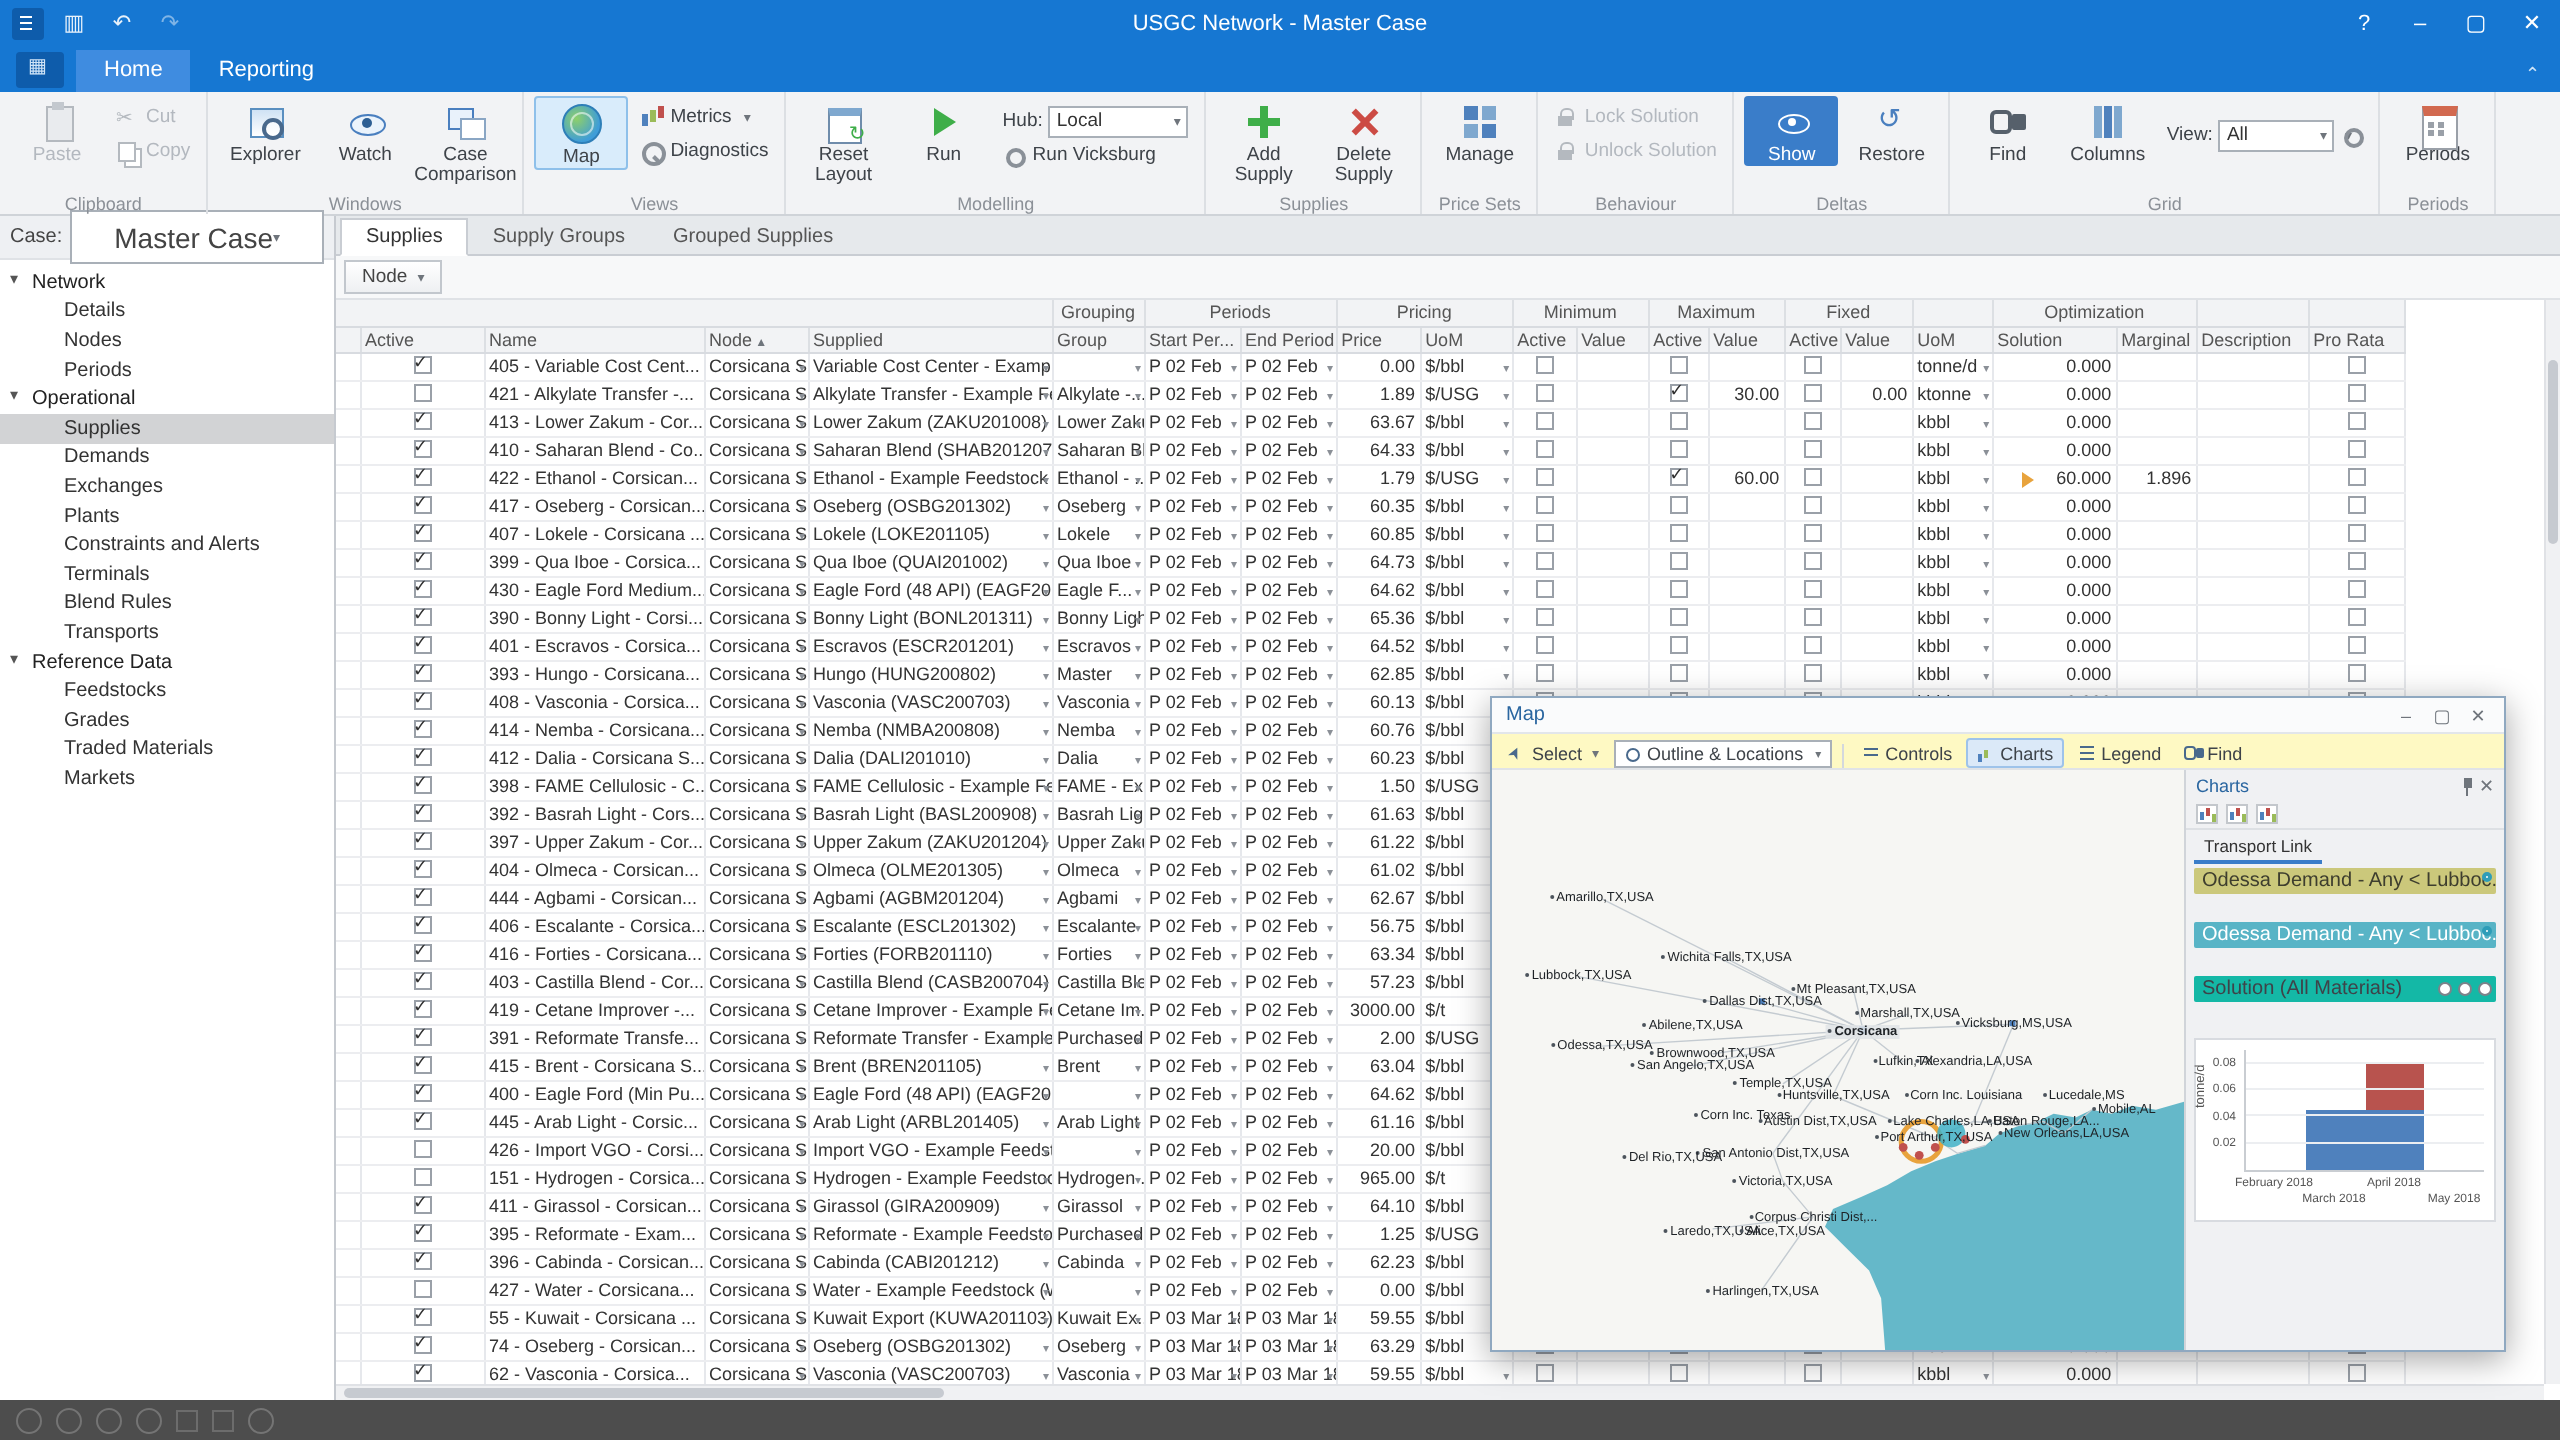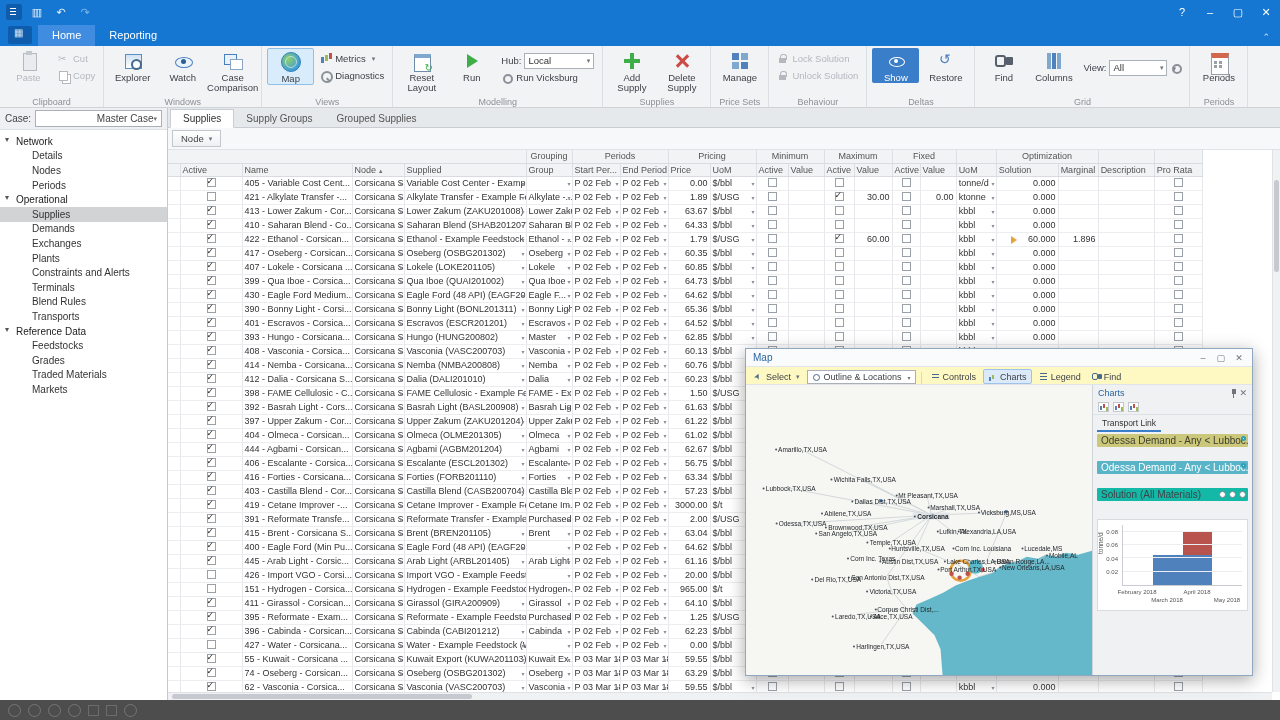--- a/index.html
+++ b/index.html
@@ -80,21 +80,21 @@
   .i-restore::before{ content:"↺"; position:absolute; left:3px; top:1px; font-size:14px; color:#4a7fbf; }
   .i-find::before{ content:""; position:absolute; left:1px; top:4px; width:7px; height:8px; border:2px solid #56606b; border-radius:3px; box-shadow:9px 0 0 -2px #56606b; }
   .i-columns::before{ content:""; position:absolute; left:3px; top:2px; width:4px; height:16px; background:#7fa8cf; box-shadow:5px 0 0 #4f81bd, 10px 0 0 #7fa8cf; }
   .i-periods::before{ content:""; position:absolute; left:2px; top:2px; width:16px; height:16px; border:1px solid #9aa0a8; background:#fff; border-top:5px solid #d2694f; }
   .i-periods::after{ content:""; position:absolute; left:5px; top:10px; width:3px; height:3px; background:#9aa0a8; box-shadow:5px 0 0 #9aa0a8, 0 4px 0 #9aa0a8, 5px 4px 0 #9aa0a8; }
 
   
   .workspace { display:flex; height:592px; }
   .sidebar { width:168px; background:#fff; border-right:1px solid #c6cad0; display:flex; flex-direction:column; }
   .case-row { height:22px; background:#eef0f3; border-bottom:1px solid #dfe2e6; display:flex; align-items:center; gap:4px; padding:0 5px; font-size:10px; color:#444; }
-  .case-combo { flex:1; background:#fff; border:1px solid #a9b0b8; height:17px; display:flex; align-items:center; justify-content:flex-end; padding:0 4px; font-size:10px; }
+  .case-combo { flex:1; background:#fff; border:1px solid #a9b0b8; height:27px; display:flex; align-items:center; justify-content:center; padding:0 4px; font-size:14px; }
   .case-combo::after{ content:"▾"; font-size:7px; color:#6f757c; }
   .tree { padding-top:4px; font-size:10px; color:#333; overflow:hidden; }
   .titem { height:14.6px; display:flex; align-items:center; padding-left:32px; position:relative; white-space:nowrap; }
   .titem.parent { padding-left:16px; color:#222; }
   .titem.parent::before{ content:"▾"; position:absolute; left:5px; top:1px; font-size:8px; color:#555; }
   .titem.selected { background:#d2d3d5; }
 
   .main { flex:1; position:relative; background:#fff; overflow:hidden; }
   .doc-tabs { height:20px; background:#e6e9ec; border-bottom:1px solid #c9cdd3; display:flex; align-items:flex-end; padding-left:2px; }
   .dtab { padding:3px 12px; font-size:10px; color:#555; }
@@ -191,20 +191,21 @@
 </head>
 <body>
 
 <div class="app">
 
   <div class="titlebar">
     <div class="tb-appicon"></div>
     <div class="tb-ico save"></div>
     <div class="tb-ico undo"></div>
     <div class="tb-ico redo"></div>
+    <div class="tb-title">USGC Network - Master Case</div>
     <div class="tb-controls">
       <div class="tb-btn help"></div>
       <div class="tb-btn min"></div>
       <div class="tb-btn max"></div>
       <div class="tb-btn close"></div>
     </div>
   </div>
 
   <div class="ribbon-tabs">
     <div class="rt-appbtn"></div>

